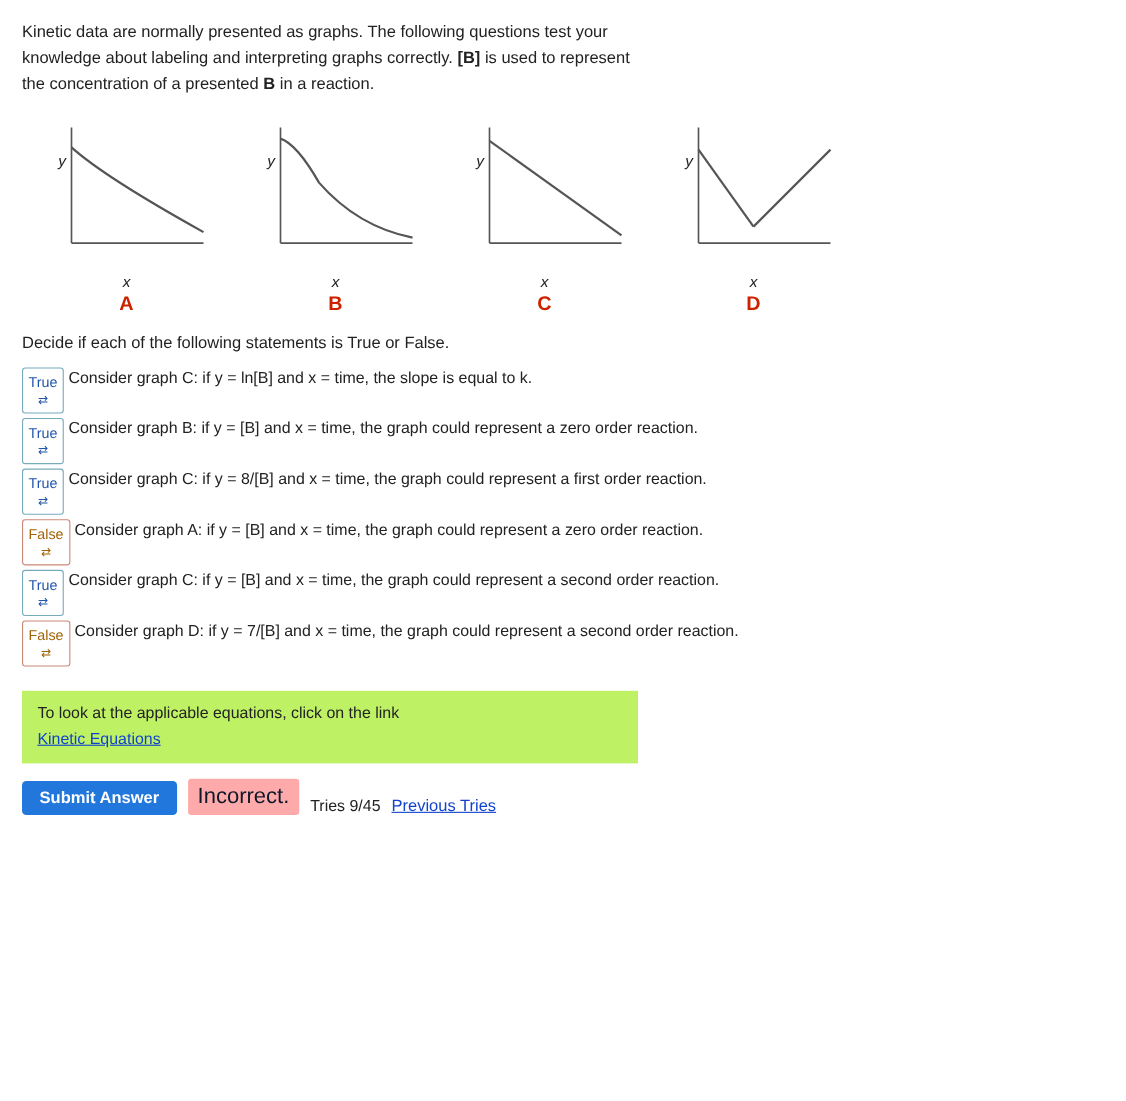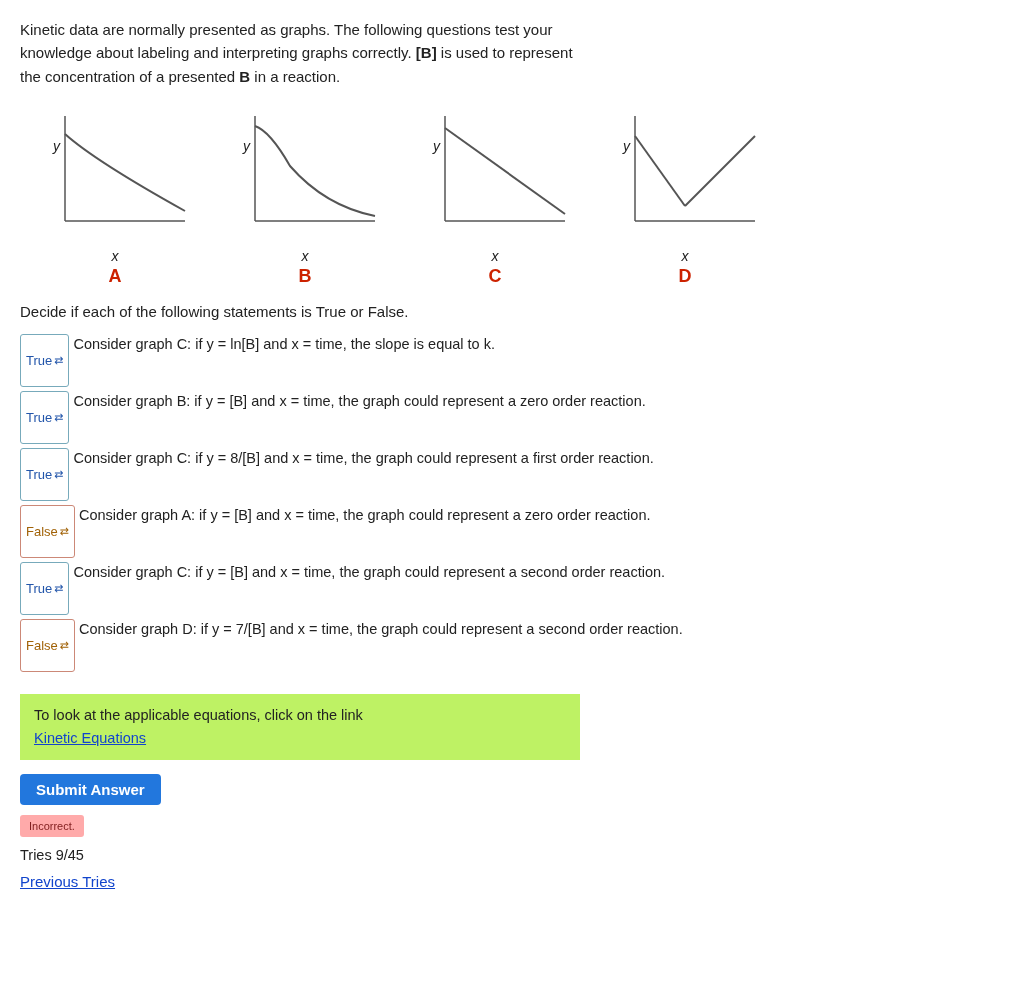--- a/index.html
+++ b/index.html
@@ -62,30 +62,31 @@
       display: flex;
       flex-direction: row;
       align-items: flex-start;
       margin-bottom: 4px;
       flex-wrap: wrap;
     }
     .answer-badge {
       border: 1px solid #7ab;
       color: #2255aa;
       font-size: 13px;
-      padding: 18px 5px;
+      padding: 5px 5px;
       border-radius: 3px;
       margin-right: 4px;
       white-space: nowrap;
       min-width: 38px;
       display: inline-flex;
       align-items: center;
       gap: 2px;
       background: #fff;
       cursor: pointer;
+      flex-direction: column;
     }
     .answer-badge.false-badge {
       color: #a16207;
       border-color: #cc8877;
     }
     .arrow-icon {
       font-size: 11px;
       color: inherit;
     }
     .statement-text {
@@ -102,38 +103,38 @@
       line-height: 1.6;
       max-width: 560px;
     }
     .kinetic-link {
       color: #1144cc;
       text-decoration: underline;
       cursor: pointer;
     }
     .bottom-row {
       display: flex;
-      flex-direction: column;
-      align-items: flex-start;
+      flex-direction: row;
+      align-items: flex-end;
       gap: 10px;
     }
     .submit-btn {
       background: #2277dd;
       color: #fff;
       border: none;
       border-radius: 4px;
       padding: 7px 16px;
       font-size: 15px;
       font-weight: bold;
       cursor: pointer;
     }
     .incorrect-badge {
       background: #ffaaaa;
-      color: #7f1d1d;
-      font-size: 11px;
+      color: #0f172a;
+      font-size: 20px;
       padding: 5px 9px;
       border-radius: 3px;
     }
     .tries-text {
       font-size: 14.5px;
     }
     .prev-tries-link {
       color: #1144cc;
       text-decoration: underline;
       cursor: pointer;

